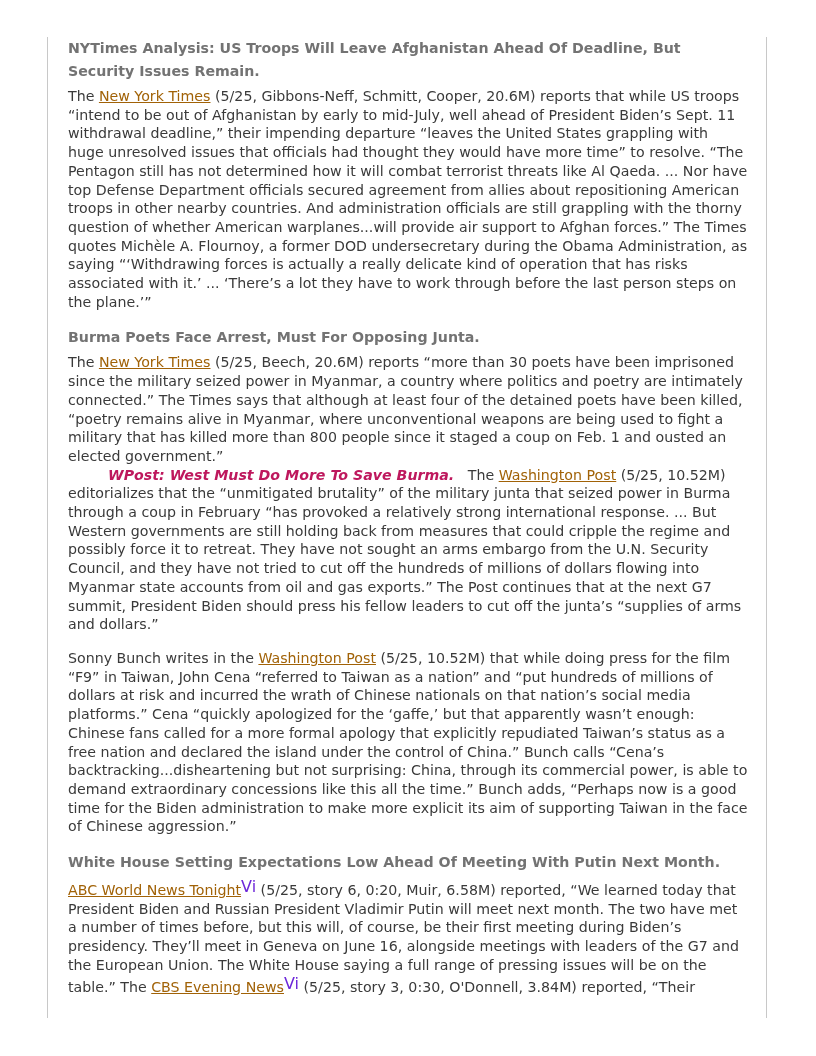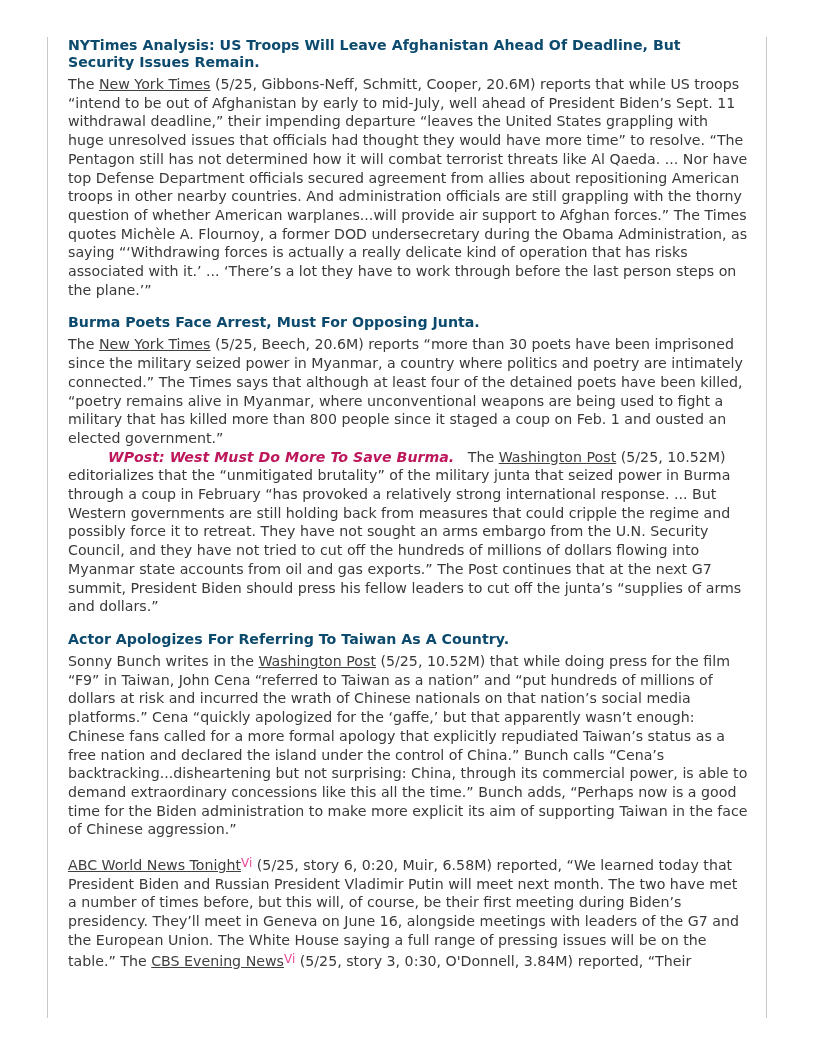--- a/index.html
+++ b/index.html
@@ -9,48 +9,48 @@
     border-left: 1px solid #c8c8c8; border-right: 1px solid #c8c8c8;
     box-sizing: border-box;
   }
   .content {
     position: absolute; left: 20px; top: 0; width: 680px;
     font-family: "DejaVu Sans", sans-serif;
     font-size: 14.2px; line-height: 18.7px; color: #3a3a3a;
   }
   h2 {
     font-family: "DejaVu Sans", sans-serif; font-weight: bold;
-    font-size: 14.2px; line-height: 17px; color: #0c4a6e; margin: 0 0 4px 0;
+    font-size: 14.2px; line-height: 23px; color: #737373; margin: 0 0 4px 0;
   }
   p { margin: 0; }
   .story { margin-bottom: 15px; }
-  a { color: #404040; text-decoration: underline; }
+  a { color: #a16207; text-decoration: underline; }
   .inline-head { font-weight: bold; font-style: italic; color: #be185d; padding-left: 40px; }
-  .vi { color: #ec4899; font-size: 12px; vertical-align: 3px; text-decoration: none; }
+  .vi { color: #6d28d9; font-size: 16px; vertical-align: 3px; text-decoration: none; }
 </style>
 </head>
 <body>
 
 <div class="page">
   <div class="content">
 
     <div class="story" style="margin-top:0;">
       <h2>NYTimes Analysis: US Troops Will Leave Afghanistan Ahead Of Deadline, But Security Issues Remain.</h2>
       <p><span>The </span><a href="#">New York Times</a><span> (5/25, Gibbons-Neff, Schmitt, Cooper, 20.6M) reports that while US troops “intend to be out of Afghanistan by early to mid-July, well ahead of President Biden’s Sept. 11 withdrawal deadline,” their impending departure “leaves the United States grappling with huge unresolved issues that officials had thought they would have more time” to resolve. “The Pentagon still has not determined how it will combat terrorist threats like Al Qaeda. ... Nor have top Defense Department officials secured agreement from allies about repositioning American troops in other nearby countries. And administration officials are still grappling with the thorny question of whether American warplanes...will provide air support to Afghan forces.” The Times quotes Michèle A. Flournoy, a former DOD undersecretary during the Obama Administration, as saying “‘Withdrawing forces is actually a really delicate kind of operation that has risks associated with it.’ ... ‘There’s a lot they have to work through before the last person steps on the plane.’”</span></p>
     </div>
 
     <div class="story">
       <h2>Burma Poets Face Arrest, Must For Opposing Junta.</h2>
       <p><span>The </span><a href="#">New York Times</a><span> (5/25, Beech, 20.6M) reports “more than 30 poets have been imprisoned since the military seized power in Myanmar, a country where politics and poetry are intimately connected.” The Times says that although at least four of the detained poets have been killed, “poetry remains alive in Myanmar, where unconventional weapons are being used to fight a military that has killed more than 800 people since it staged a coup on Feb. 1 and ousted an elected government.”</span></p>
       <p><span class="inline-head">WPost: West Must Do More To Save Burma.</span><span style="white-space:pre">   The </span><a href="#">Washington Post</a><span> (5/25, 10.52M) editorializes that the “unmitigated brutality” of the military junta that seized power in Burma through a coup in February “has provoked a relatively strong international response. ... But Western governments are still holding back from measures that could cripple the regime and possibly force it to retreat. They have not sought an arms embargo from the U.N. Security Council, and they have not tried to cut off the hundreds of millions of dollars flowing into Myanmar state accounts from oil and gas exports.” The Post continues that at the next G7 summit, President Biden should press his fellow leaders to cut off the junta’s “supplies of arms and dollars.”</span></p>
     </div>
 
     <div class="story">
-      <h2>Actor Apologizes For Referring To Taiwan As A Country.</h2>
       <p><span>Sonny Bunch writes in the </span><a href="#">Washington Post</a><span> (5/25, 10.52M) that while doing press for the film “F9” in Taiwan, John Cena “referred to Taiwan as a nation” and “put hundreds of millions of dollars at risk and incurred the wrath of Chinese nationals on that nation’s social media platforms.” Cena “quickly apologized for the ‘gaffe,’ but that apparently wasn’t enough: Chinese fans called for a more formal apology that explicitly repudiated Taiwan’s status as a free nation and declared the island under the control of China.” Bunch calls “Cena’s backtracking...disheartening but not surprising: China, through its commercial power, is able to demand extraordinary concessions like this all the time.” Bunch adds, “Perhaps now is a good time for the Biden administration to make more explicit its aim of supporting Taiwan in the face of Chinese aggression.”</span></p>
     </div>
 
     <div class="story">
+      <h2>White House Setting Expectations Low Ahead Of Meeting With Putin Next Month.</h2>
       <p><a href="#">ABC World News Tonight</a><a href="#" class="vi">Vi</a><span> (5/25, story 6, 0:20, Muir, 6.58M) reported, “We learned today that President Biden and Russian President Vladimir Putin will meet next month. The two have met a number of times before, but this will, of course, be their first meeting during Biden’s presidency. They’ll meet in Geneva on June 16, alongside meetings with leaders of the G7 and the European Union. The White House saying a full range of pressing issues will be on the table.” The </span><a href="#">CBS Evening News</a><a href="#" class="vi">Vi</a><span> (5/25, story 3, 0:30, O'Donnell, 3.84M) reported, “Their</span></p>
     </div>
 
   </div>
 </div>
 
 </body></html>

